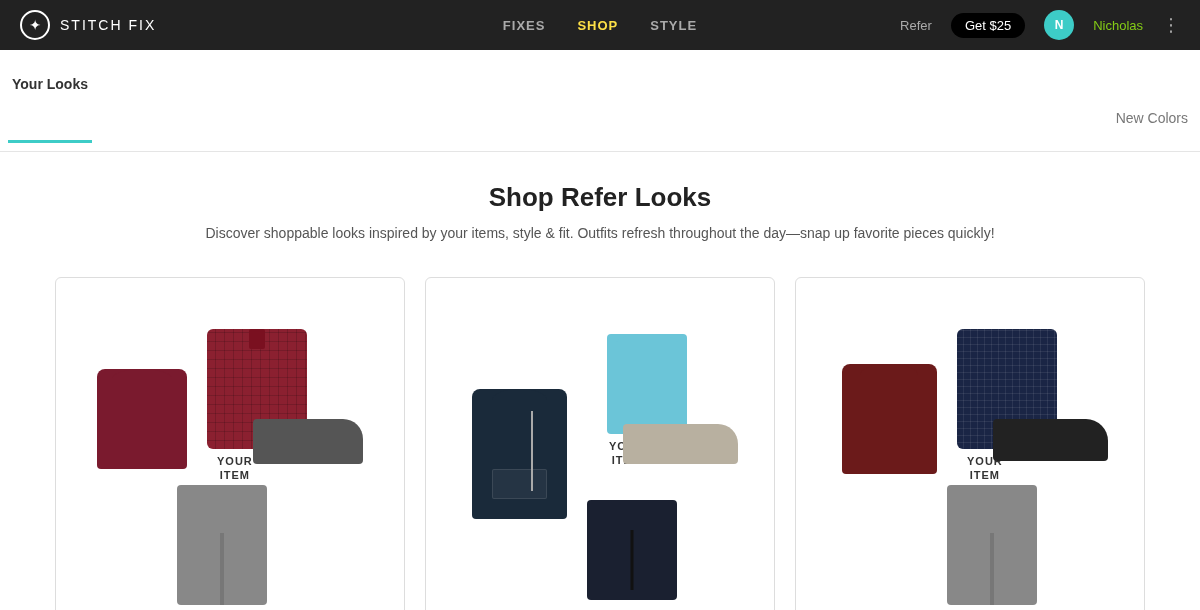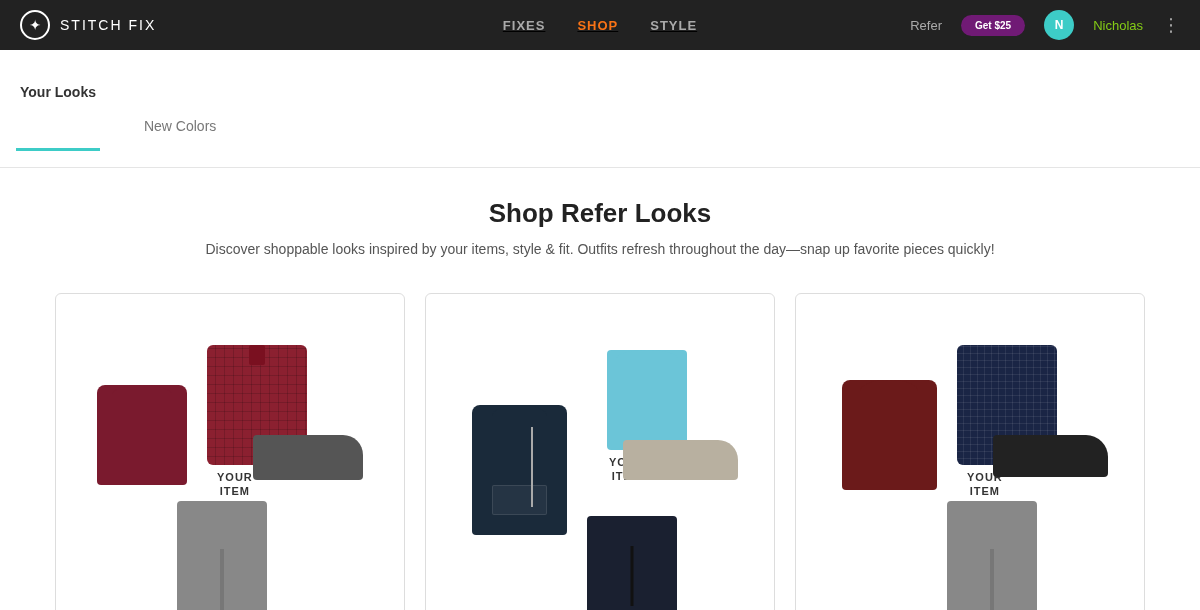--- a/index.html
+++ b/index.html
@@ -33,50 +33,49 @@
       letter-spacing: 2px;
       text-transform: uppercase;
     }
     .nav-links {
       display: flex;
       align-items: flex-end;
       gap: 32px;
       position: absolute;
       left: 50%;
       transform: translateX(-50%);
-      text-decoration: underline;
     }
     .nav-link {
       color: #aaa;
       font-size: 13px;
       font-weight: 600;
       letter-spacing: 1px;
       text-transform: uppercase;
       text-decoration: none;
       cursor: pointer;
     }
     .nav-link.active {
-      color: #f97316;
+      color: #fde047;
     }
     .nav-right {
       display: flex;
       align-items: center;
       gap: 19px;
     }
     .nav-refer {
       color: #aaa;
       font-size: 13px;
     }
     .nav-get25 {
-      background: #701a75;
+      background: #000000;
       color: #fff;
       border-radius: 20px;
       padding: 5px 14px;
-      font-size: 10px;
-      font-weight: 700;
+      font-size: 13px;
+      font-weight: 400;
       cursor: pointer;
     }
     .nav-avatar {
       width: 30px; height: 30px;
       background: #3dccc7;
       border-radius: 50%;
       display: flex; align-items: center; justify-content: center;
       color: #fff; font-size: 12px; font-weight: 700;
     }
     .nav-username {
@@ -85,24 +84,24 @@
     }
     .nav-dots {
       color: #aaa;
       font-size: 18px;
       cursor: pointer;
     }
 
     
     .subnav {
       display: flex;
-      justify-content: flex-start;
+      justify-content: space-between;
       gap: 40px;
       border-bottom: 1px solid #e5e5e5;
-      padding: 16px;
+      padding: 8px;
     }
     .subnav-tab {
       padding: 18px 4px 14px;
       font-size: 14px;
       color: #333;
       cursor: pointer;
       border-bottom: 3px solid transparent;
       position: relative;
     }
     .subnav-tab.active {

